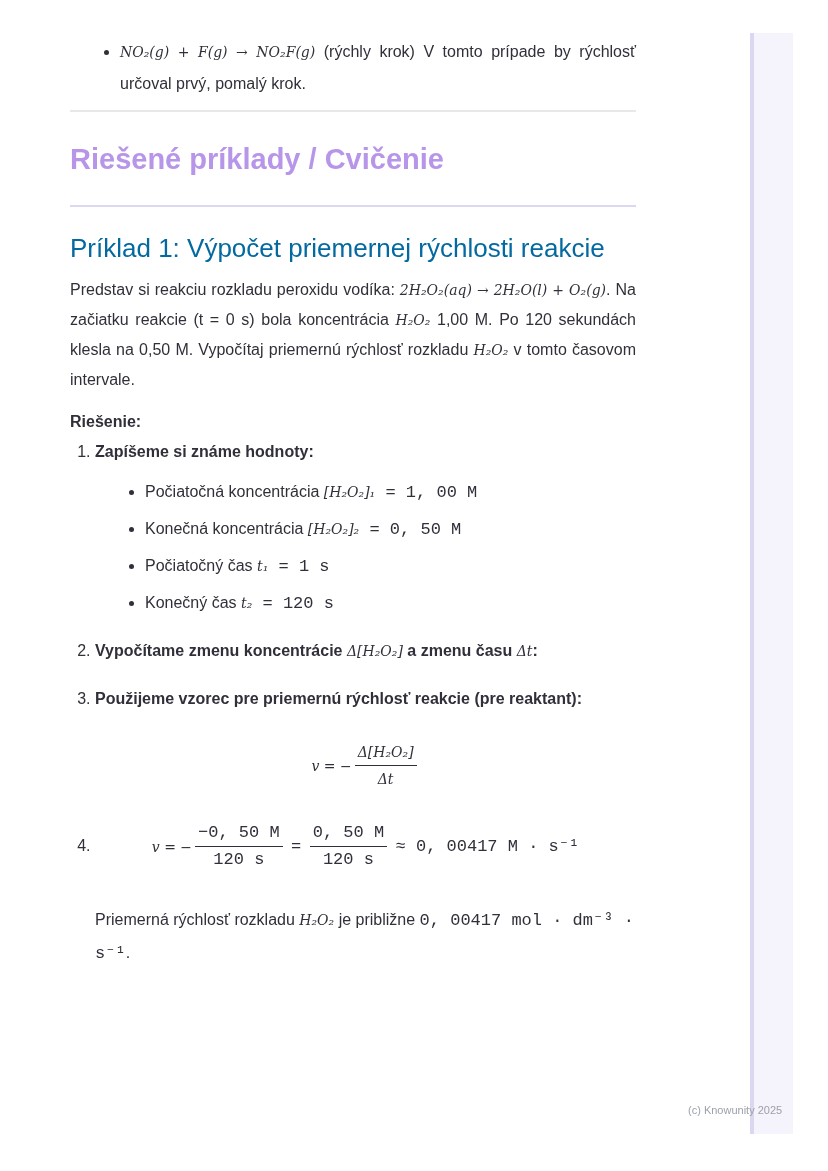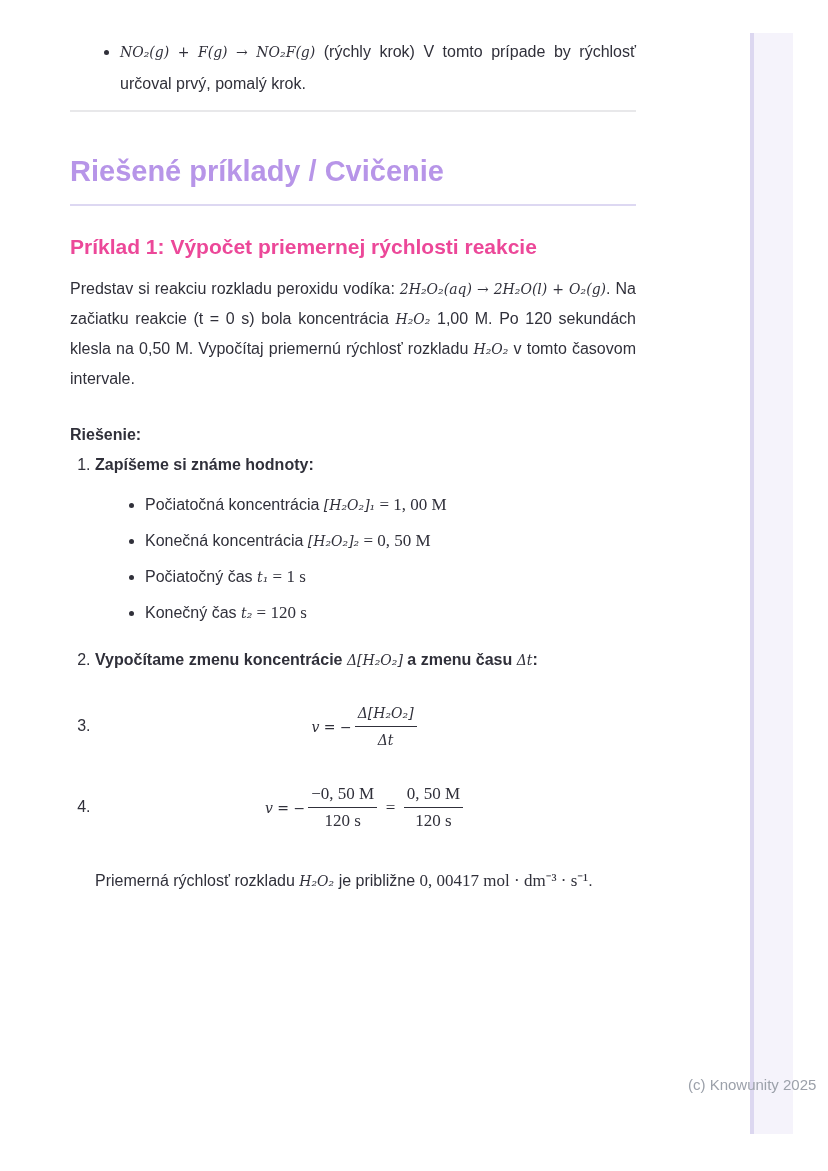--- a/index.html
+++ b/index.html
@@ -8,54 +8,54 @@
     width:828px; height:1171px; position:relative; overflow:hidden;
     font-family:"Liberation Sans","DejaVu Sans",sans-serif;
     font-size:16px; color:#30303a;
   }
   .content { position:absolute; left:70px; top:0; width:566px; }
 
   
   .seg-text { }
   .seg-b { font-weight:700; }
   .seg-math { font-family:"DejaVu Serif","Liberation Serif",serif; font-style:italic; font-size:14px; }
-  .seg-rm   { font-family:Liberation Serif, serif; font-style:normal; font-size:17px; }
+  .seg-rm   { font-family:Liberation Mono, monospace; font-style:normal; font-size:17px; }
 
   ul.top-list { margin-top:36px; padding-left:50px; }
   ul.top-list li { line-height:32px; text-align:justify; }
 
   hr.divider { border:none; border-top:2px solid #e8e8ea; margin-top:10px; }
 
   h1.section-title {
-    margin-top:42px; font-size:29px; font-weight:700; color:#b795e8;
-    line-height:34px; padding-bottom:16px; border-bottom:2px solid #ddd8f2;
+    margin-top:30px; font-size:29px; font-weight:700; color:#b795e8;
+    line-height:34px; padding-bottom:29px; border-bottom:2px solid #ddd8f2;
   }
   h2.example-title {
-    margin-top:28px; font-size:21px; font-weight:700; color:#ec4899; line-height:26px;
+    margin-top:28px; font-size:26px; font-weight:400; color:#0369a1; line-height:26px;
   }
   p.body-par { margin-top:14px; line-height:30px; text-align:justify; }
-  p.solution-label { margin-top:28px; font-weight:700; line-height:26px; }
+  p.solution-label { margin-top:14px; font-weight:700; line-height:26px; }
 
   ol.steps { margin-top:4px; padding-left:25px; }
   ol.steps > li { margin-bottom:22px; line-height:26px; }
   ol.steps > li::marker { font-weight:400; }
   ol.steps ul { padding-left:50px; list-style:disc; margin-top:15px; }
   ol.steps ul li { margin-bottom:12px; line-height:24px; }
 
   .formula { text-align:center; margin:30px 0 34px 0; font-size:17px;
              font-family:"DejaVu Serif","Liberation Serif",serif; color:#30303a; }
   .formula .piece { display:inline-block; vertical-align:middle; }
   .frac { display:inline-block; vertical-align:middle; text-align:center; margin:0 3px; }
   .frac .num { display:block; border-bottom:1.4px solid #30303a; padding:0 3px 3px 3px; line-height:20px; }
   .frac .den { display:block; padding-top:3px; line-height:20px; }
 
   p.result-par { margin-top:20px; padding-left:25px; line-height:32px; }
 
   .footer-credit {
-    position:absolute; left:688px; top:1076px; font-size:15px; color:#9ca1aa; z-index:2;
+    position:absolute; left:688px; top:1104px; font-size:11px; color:#9ca1aa; z-index:2;
   }
   .right-edge-bar {
     position:absolute; left:750px; top:33px; width:43px; height:1101px;
     background:#f5f3fb; border-left:4px solid #dcd7f0; z-index:1;
   }
 </style>
 </head>
 <body>
 
 <div class="content">
@@ -84,30 +84,32 @@
         <li><span class="seg-text">Počiatočný čas </span><span class="seg-math">t₁</span><span class="seg-rm"> = 1 s</span></li>
         <li><span class="seg-text">Konečný čas </span><span class="seg-math">t₂</span><span class="seg-rm"> = 120 s</span></li>
       </ul>
     </li>
 
     <li>
       <span><span class="seg-b">Vypočítame zmenu koncentrácie </span><span class="seg-math">Δ[H₂O₂]</span><span class="seg-b"> a zmenu času </span><span class="seg-math">Δt</span><span class="seg-b">:</span></span>
     </li>
 
     <li>
+      <span><span class="seg-b">Použijeme vzorec pre priemernú rýchlosť reakcie (pre reaktant):</span></span>
       <div class="formula">
         <span class="piece seg-math">v = −</span><span class="frac"><span class="num seg-math">Δ[H₂O₂]</span><span class="den seg-math">Δt</span></span>
       </div>
     </li>
 
     <li>
       <div class="formula">
         <span class="piece seg-math">v = −</span><span class="frac"><span class="num seg-rm">−0, 50 M</span><span class="den seg-rm">120 s</span></span>
         <span class="piece seg-rm">=</span>
         <span class="frac"><span class="num seg-rm">0, 50 M</span><span class="den seg-rm">120 s</span></span>
+        <span class="piece seg-rm">≈ 0, 00417 M · s⁻¹</span>
       </div>
     </li>
   </ol>
 
   <p class="result-par"><span class="seg-text">Priemerná rýchlosť rozkladu </span><span class="seg-math">H₂O₂</span><span class="seg-text"> je približne </span><span class="seg-rm">0, 00417 mol · dm⁻³ · s⁻¹</span><span class="seg-text">.</span></p>
 
 </div>
 
 <div class="right-edge-bar"></div>
 

